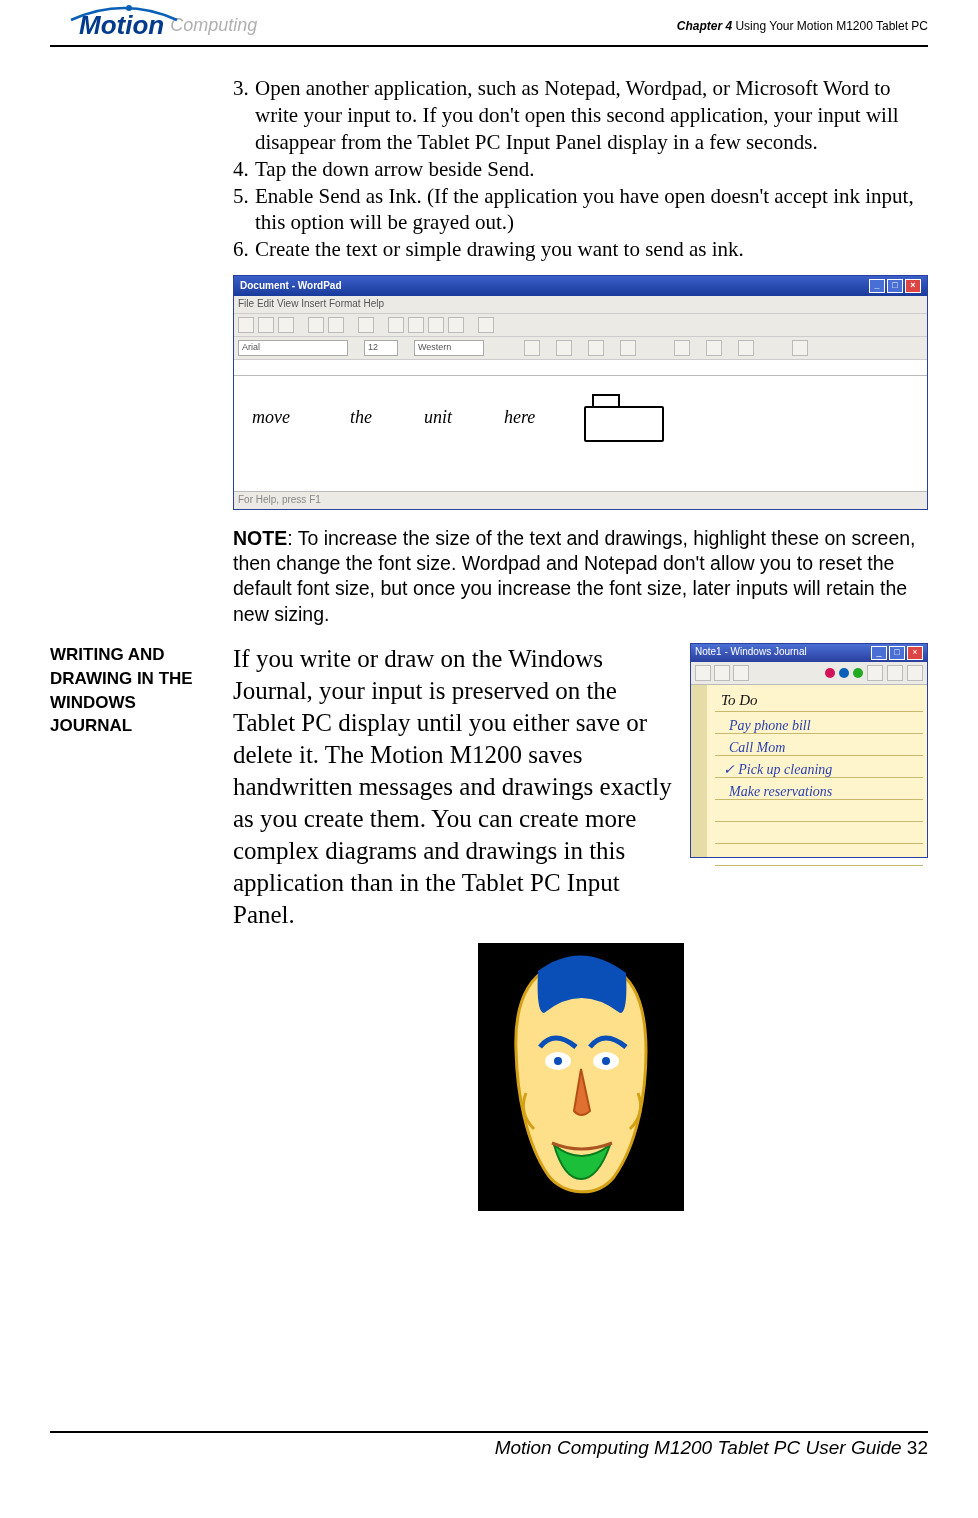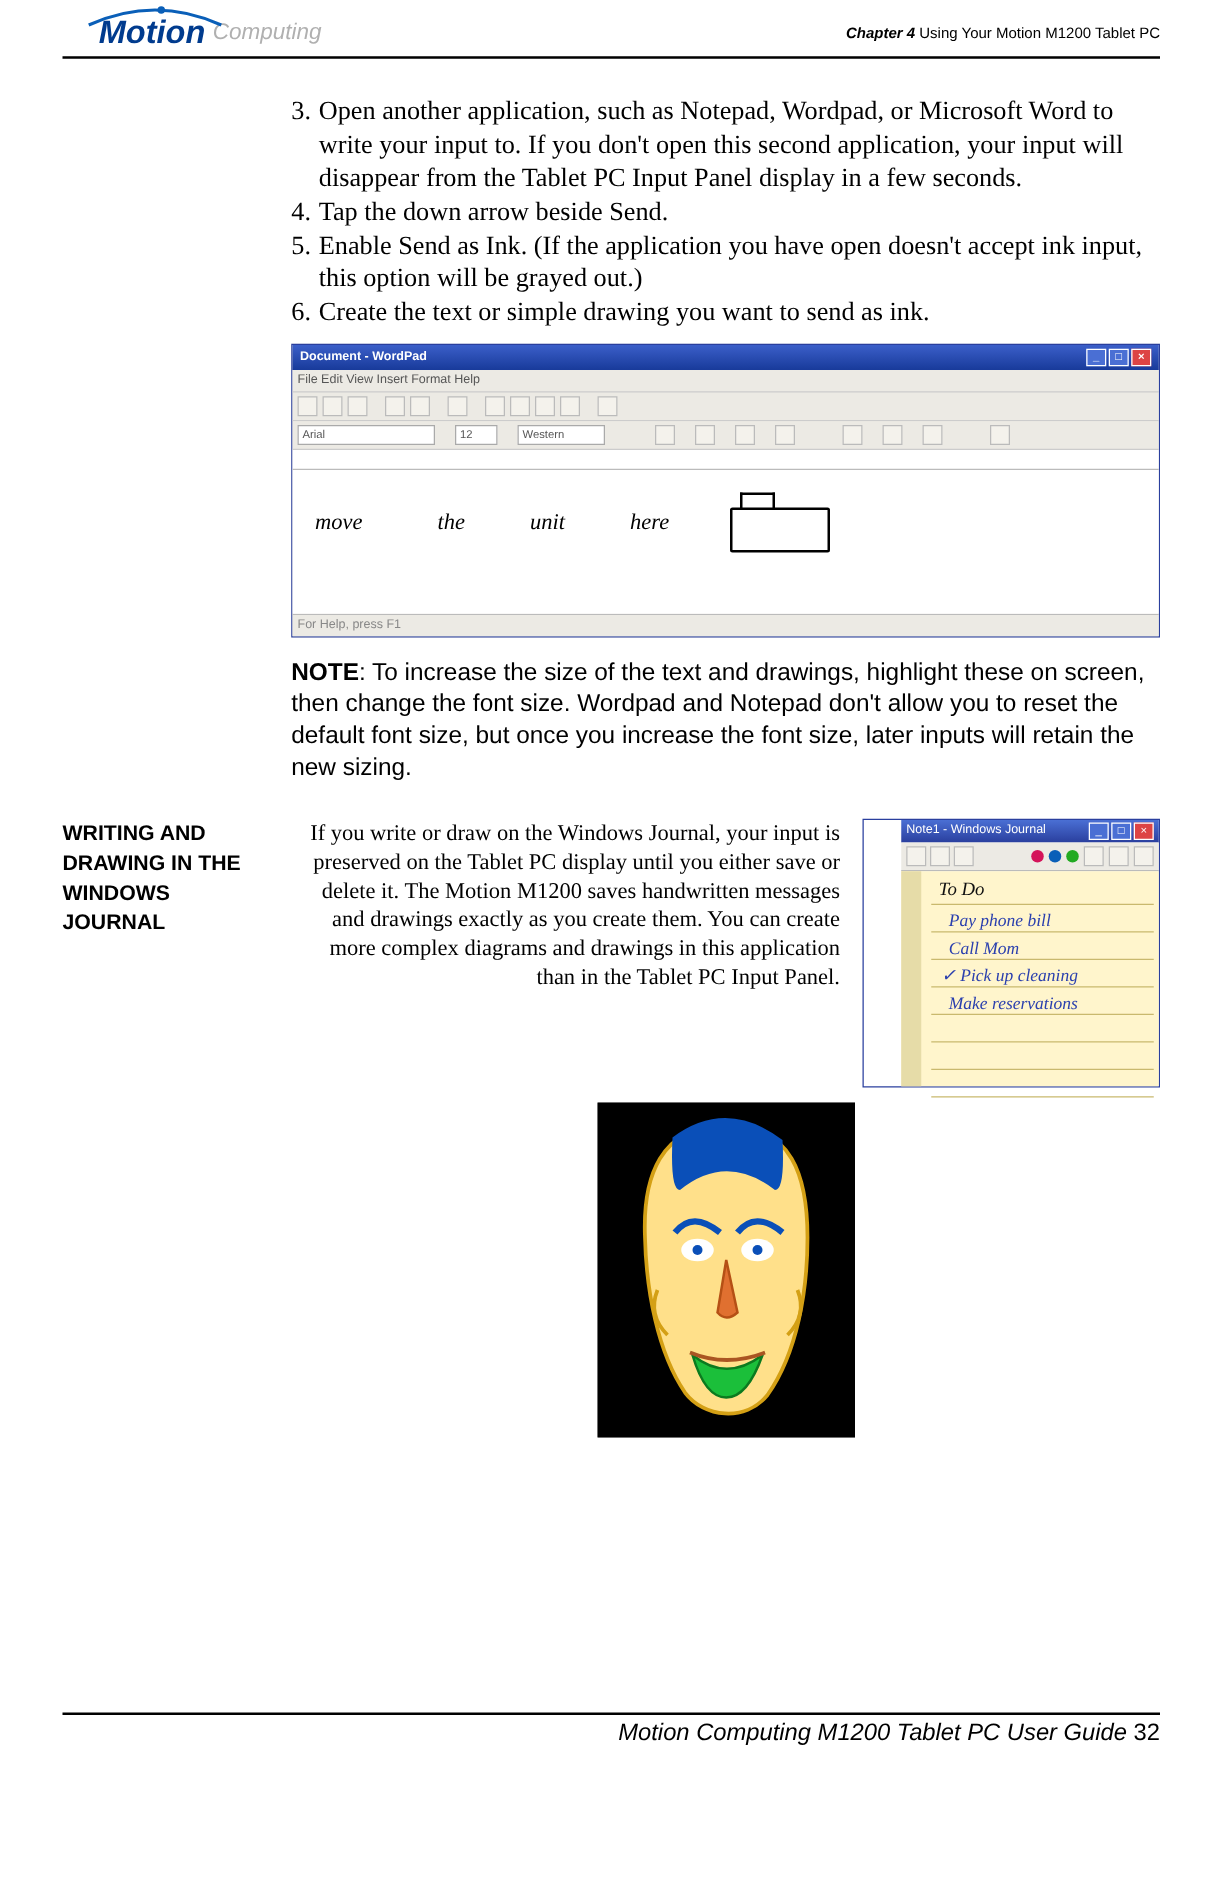--- a/index.html
+++ b/index.html
@@ -116,41 +116,39 @@
     .wp-ruler { height:16px; background:#fff; border-bottom:1px solid #bbb; position:relative;}
     .wp-canvas { background:#fff; height:115px; position:relative; }
     .wp-status { background:#eceae4; padding:2px 4px; color:#888; border-top:1px solid #bbb; }
     .ink { font-family: "Comic Sans MS", cursive; font-style:italic; color:#000; font-size:18px; position:absolute;}
     .inkbox { position:absolute; border:2px solid #000; border-radius:2px;}
     .inkbox-tab { position:absolute; border:2px solid #000; border-bottom:none;}
     .note {
       font-family: Arial, Helvetica, sans-serif;
       font-size: 19.5px;
       line-height: 1.3;
-      margin-bottom: 28px;
+      margin-bottom: 16px;
     }
     .note-bold { font-weight: bold; }
     .section-row {
       display:flex;
       gap: 18px;
       align-items: flex-start;
     }
     .journal-text {
       flex: 1;
-      font-size: 18px;
+      font-size: 25px;
       line-height: 1.28;
-      text-align: right;
     }
     .journal-figure {
       width: 238px;
       border: 1px solid #2a3f9e;
       background: #fff;
       font-family: Tahoma, Arial, sans-serif;
       font-size: 10px;
-      padding-left: 30px;
     }
     .jtitle {
       background: linear-gradient(#4a6fd4,#2a3f9e);
       color:#fff;padding:2px 4px;display:flex;justify-content:space-between;
     }
     .jtoolbar { background:#eceae4;padding:3px 4px;display:flex;justify-content:space-between;align-items:center;border-bottom:1px solid #bbb;}
     .jpage{
       background:#fff5cc;
       height: 172px;
       position:relative;

